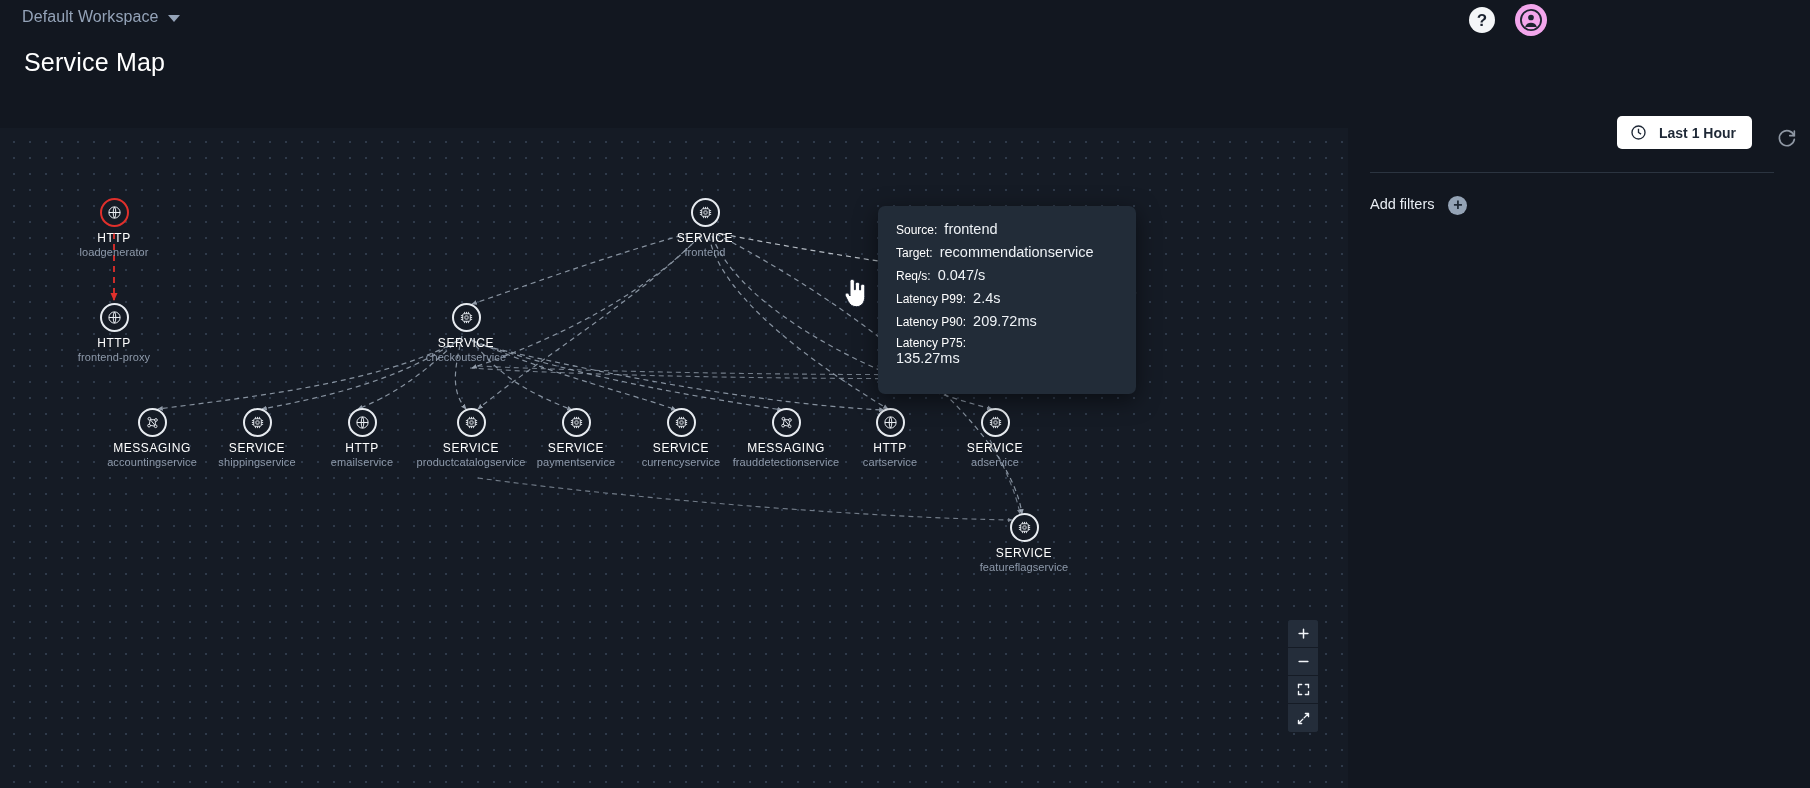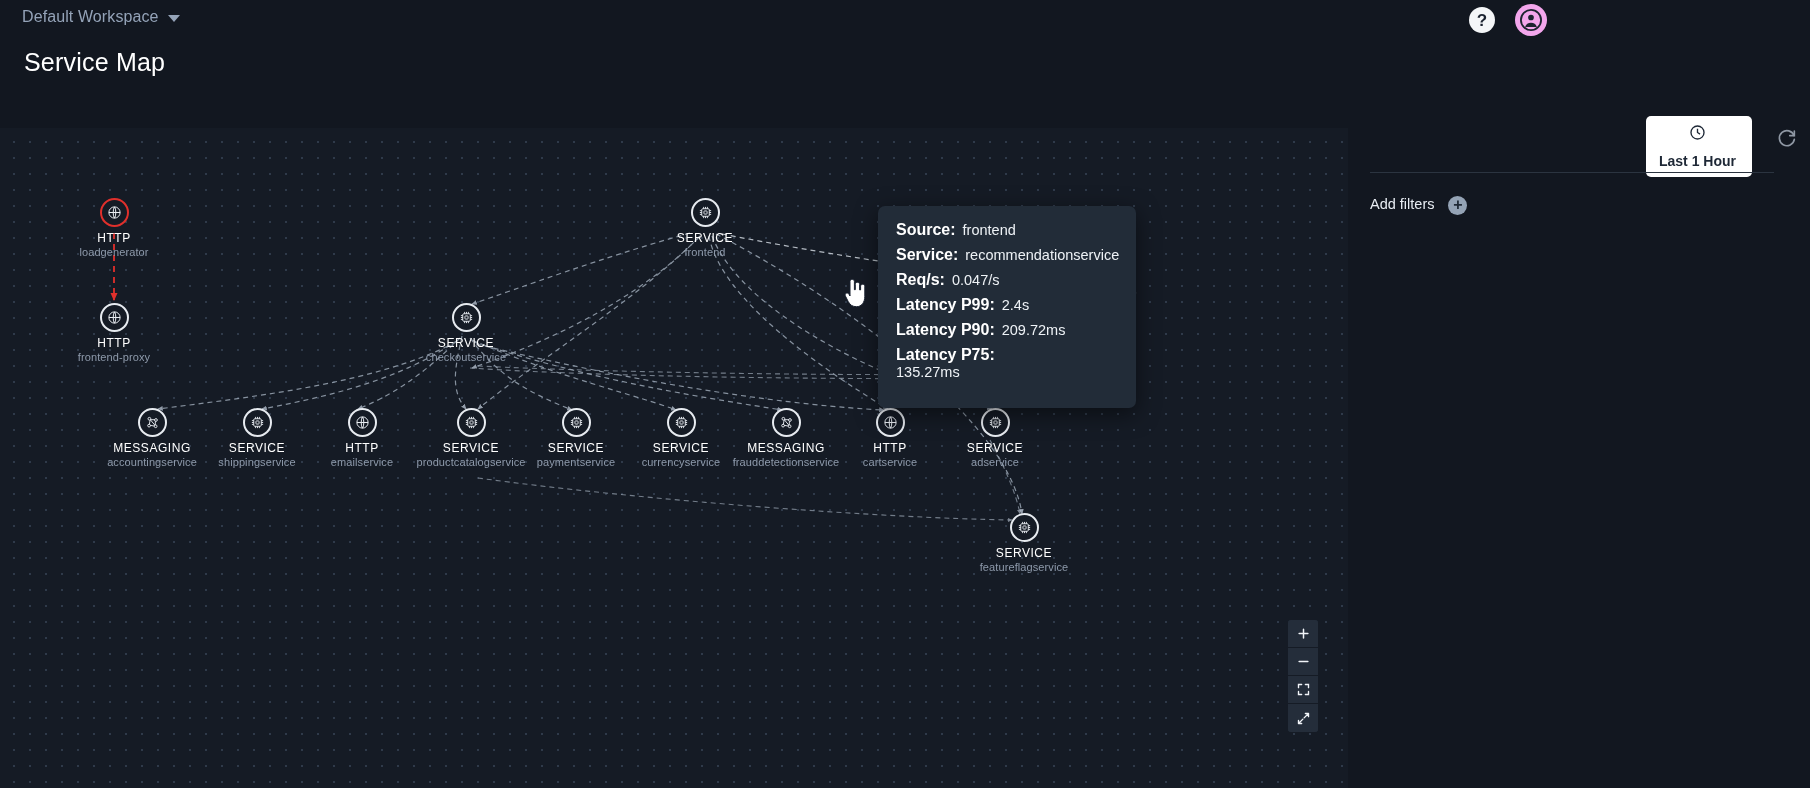--- a/index.html
+++ b/index.html
@@ -107,42 +107,41 @@
     position: absolute; left: 878px; top: 206px;
     width: 258px;
     background: #222c38;
     border-radius: 7px;
     padding: 15px 18px 16px 18px;
     box-shadow: 0 6px 22px rgba(0,0,0,.5);
     z-index: 40;
   }
   .tt-row { display: flex; align-items: baseline; margin-bottom: 7px; white-space: nowrap; }
   .tt-row:last-child { margin-bottom: 12px; flex-direction: column; }
-  .tt-key { font-size: 16px; font-weight: 700; color: #ffffff; margin-right: 7px; }
+  .tt-key { font-size: 12px; font-weight: 400; color: #ffffff; margin-right: 7px; }
   .tt-val { font-size: 14.5px; font-weight: 400; color: #eef2f6; }
 
   .cursor { position: absolute; left: 842px; top: 278px; z-index: 45; }
 
   
   .rightpanel {
     position: absolute; left: 1348px; top: 128px;
     width: 462px; height: 660px;
     background: #121720;
   }
   .timepicker-wrap {
     position: absolute; right: 58px; top: -12px;
     display: flex; align-items: center; gap: 20px;
   }
   .timepicker {
     display: flex; align-items: center; gap: 12px;
     background: #ffffff; color: #1e2836;
     border-radius: 5px; padding: 8px 16px 8px 13px;
     font-size: 14px; font-weight: 600; cursor: pointer;
     white-space: nowrap;
-    flex-direction: column;
   }
   .refresh-btn {
     position: absolute; right: 12px; top: -2px;
     cursor: pointer; opacity: .75;
   }
   .panel-divider {
     position: absolute; left: 22px; top: 44px; right: 36px;
     height: 1px; background: #2b3440;
   }
   .addfilters {
@@ -420,21 +419,21 @@
       <div class="node-kind">SERVICE</div>
       <div class="node-name">featureflagservice</div>
     </div>
 
     <div class="tooltip" style="left:878px; top:78px;">
       <div class="tt-row">
         <span class="tt-key">Source:</span>
         <span class="tt-val">frontend</span>
       </div>
       <div class="tt-row">
-        <span class="tt-key">Service:</span>
+        <span class="tt-key">Target:</span>
         <span class="tt-val">recommendationservice</span>
       </div>
       <div class="tt-row">
         <span class="tt-key">Req/s:</span>
         <span class="tt-val">0.047/s</span>
       </div>
       <div class="tt-row">
         <span class="tt-key">Latency P99:</span>
         <span class="tt-val">2.4s</span>
       </div>

